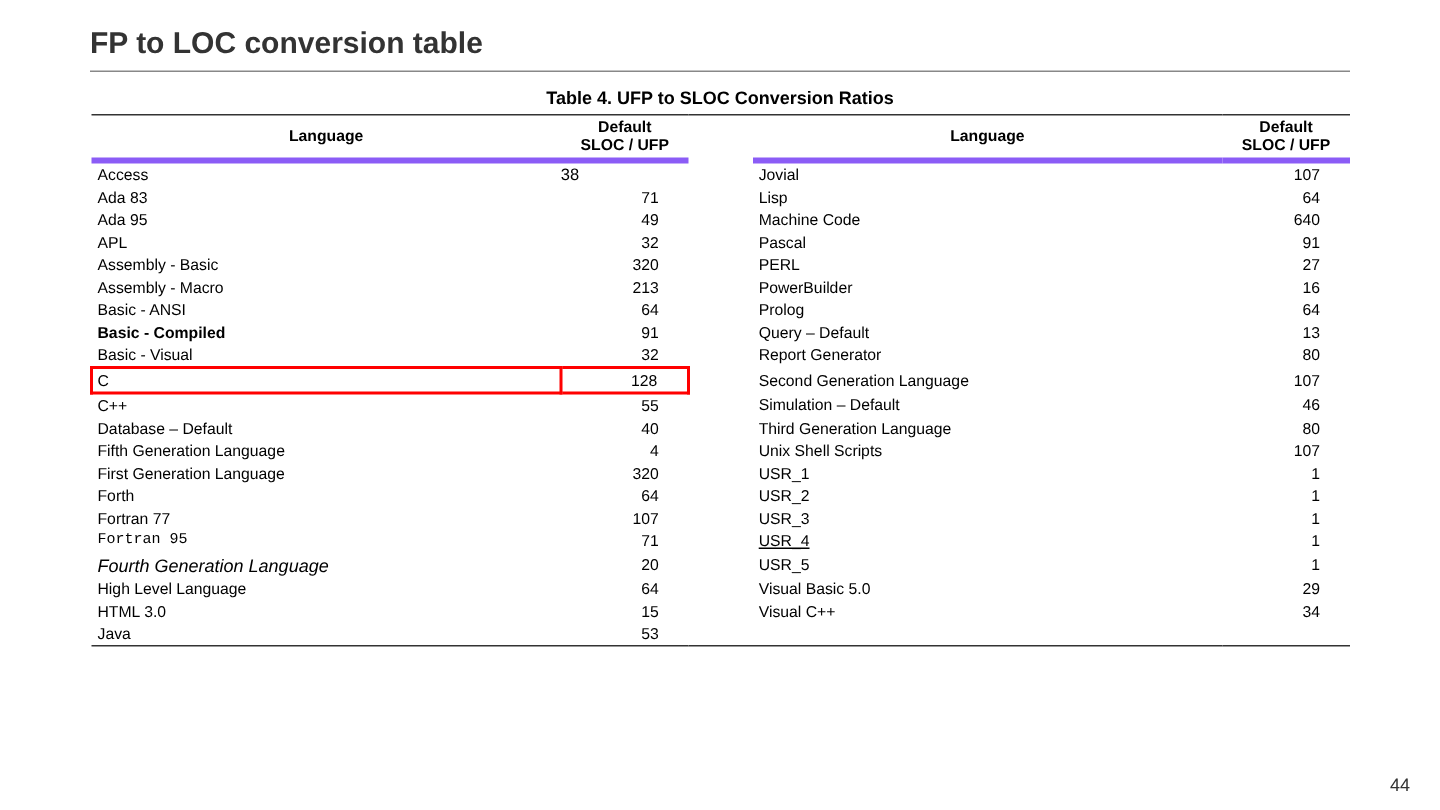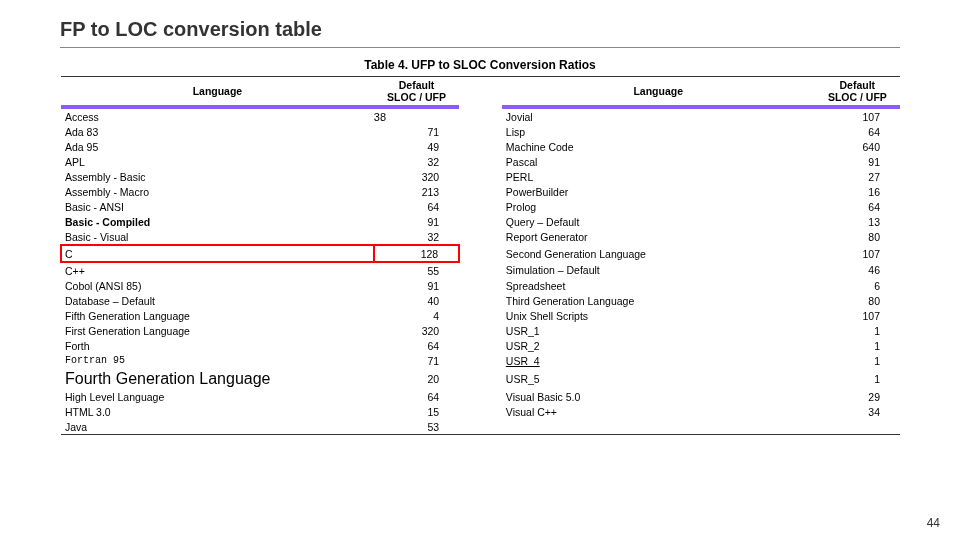--- a/index.html
+++ b/index.html
@@ -154,27 +154,20 @@
       <td class="sloc-val" style=" font-size:10.5px; text-align:right; padding-right:20px;">107</td>
     </tr>
         <tr>
       <td class="lang-name" style=" font-size:10.5px; padding:1.5px 4px;">C++</td>
       <td class="sloc-val" style=" font-size:10.5px; text-align:right; padding-right:20px;">55</td>
       <td style="width:3%; "></td>
       <td class="lang-name" style=" font-size:10.5px; padding:1.5px 4px;">Simulation – Default</td>
       <td class="sloc-val" style=" font-size:10.5px; text-align:right; padding-right:20px;">46</td>
     </tr>
         <tr>
-      <td class="lang-name" style=" font-size:10.5px; padding:1.5px 4px;">Cobol (ANSI 85)</td>
-      <td class="sloc-val" style=" font-size:10.5px; text-align:right; padding-right:20px;">91</td>
-      <td style="width:3%; "></td>
-      <td class="lang-name" style=" font-size:10.5px; padding:1.5px 4px;">Spreadsheet</td>
-      <td class="sloc-val" style=" font-size:10.5px; text-align:right; padding-right:20px;">6</td>
-    </tr>
-        <tr>
       <td class="lang-name" style=" font-size:10.5px; padding:1.5px 4px;">Database – Default</td>
       <td class="sloc-val" style=" font-size:10.5px; text-align:right; padding-right:20px;">40</td>
       <td style="width:3%; "></td>
       <td class="lang-name" style=" font-size:10.5px; padding:1.5px 4px;">Third Generation Language</td>
       <td class="sloc-val" style=" font-size:10.5px; text-align:right; padding-right:20px;">80</td>
     </tr>
         <tr>
       <td class="lang-name" style=" font-size:10.5px; padding:1.5px 4px;">Fifth Generation Language</td>
       <td class="sloc-val" style=" font-size:10.5px; text-align:right; padding-right:20px;">4</td>
       <td style="width:3%; "></td>
@@ -189,28 +182,35 @@
       <td class="sloc-val" style=" font-size:10.5px; text-align:right; padding-right:20px;">1</td>
     </tr>
         <tr>
       <td class="lang-name" style=" font-size:10.5px; padding:1.5px 4px;">Forth</td>
       <td class="sloc-val" style=" font-size:10.5px; text-align:right; padding-right:20px;">64</td>
       <td style="width:3%; "></td>
       <td class="lang-name" style=" font-size:10.5px; padding:1.5px 4px;">USR_2</td>
       <td class="sloc-val" style=" font-size:10.5px; text-align:right; padding-right:20px;">1</td>
     </tr>
         <tr>
+      <td class="lang-name" style=" font-size:10.5px; padding:1.5px 4px;">Fortran 77</td>
+      <td class="sloc-val" style=" font-size:10.5px; text-align:right; padding-right:20px;">107</td>
+      <td style="width:3%; "></td>
+      <td class="lang-name" style=" font-size:10.5px; padding:1.5px 4px;">USR_3</td>
+      <td class="sloc-val" style=" font-size:10.5px; text-align:right; padding-right:20px;">1</td>
+    </tr>
+        <tr>
       <td class="lang-name" style=" font-size:10px; padding:1.5px 4px;font-family:Liberation Mono, monospace;">Fortran 95</td>
       <td class="sloc-val" style=" font-size:10.5px; text-align:right; padding-right:20px;">71</td>
       <td style="width:3%; "></td>
       <td class="lang-name" style=" font-size:10.5px; padding:1.5px 4px;text-decoration:underline;">USR_4</td>
       <td class="sloc-val" style=" font-size:10.5px; text-align:right; padding-right:20px;">1</td>
     </tr>
         <tr>
-      <td class="lang-name" style=" font-size:16px; padding:1.5px 4px;">Fourth Generation Language</td>
+      <td class="lang-name" style=" font-size:12px; padding:1.5px 4px;font-style:italic;">Fourth Generation Language</td>
       <td class="sloc-val" style=" font-size:10.5px; text-align:right; padding-right:20px;">20</td>
       <td style="width:3%; "></td>
       <td class="lang-name" style=" font-size:10.5px; padding:1.5px 4px;">USR_5</td>
       <td class="sloc-val" style=" font-size:10.5px; text-align:right; padding-right:20px;">1</td>
     </tr>
         <tr>
       <td class="lang-name" style=" font-size:10.5px; padding:1.5px 4px;">High Level Language</td>
       <td class="sloc-val" style=" font-size:10.5px; text-align:right; padding-right:20px;">64</td>
       <td style="width:3%; "></td>
       <td class="lang-name" style=" font-size:10.5px; padding:1.5px 4px;">Visual Basic 5.0</td>

